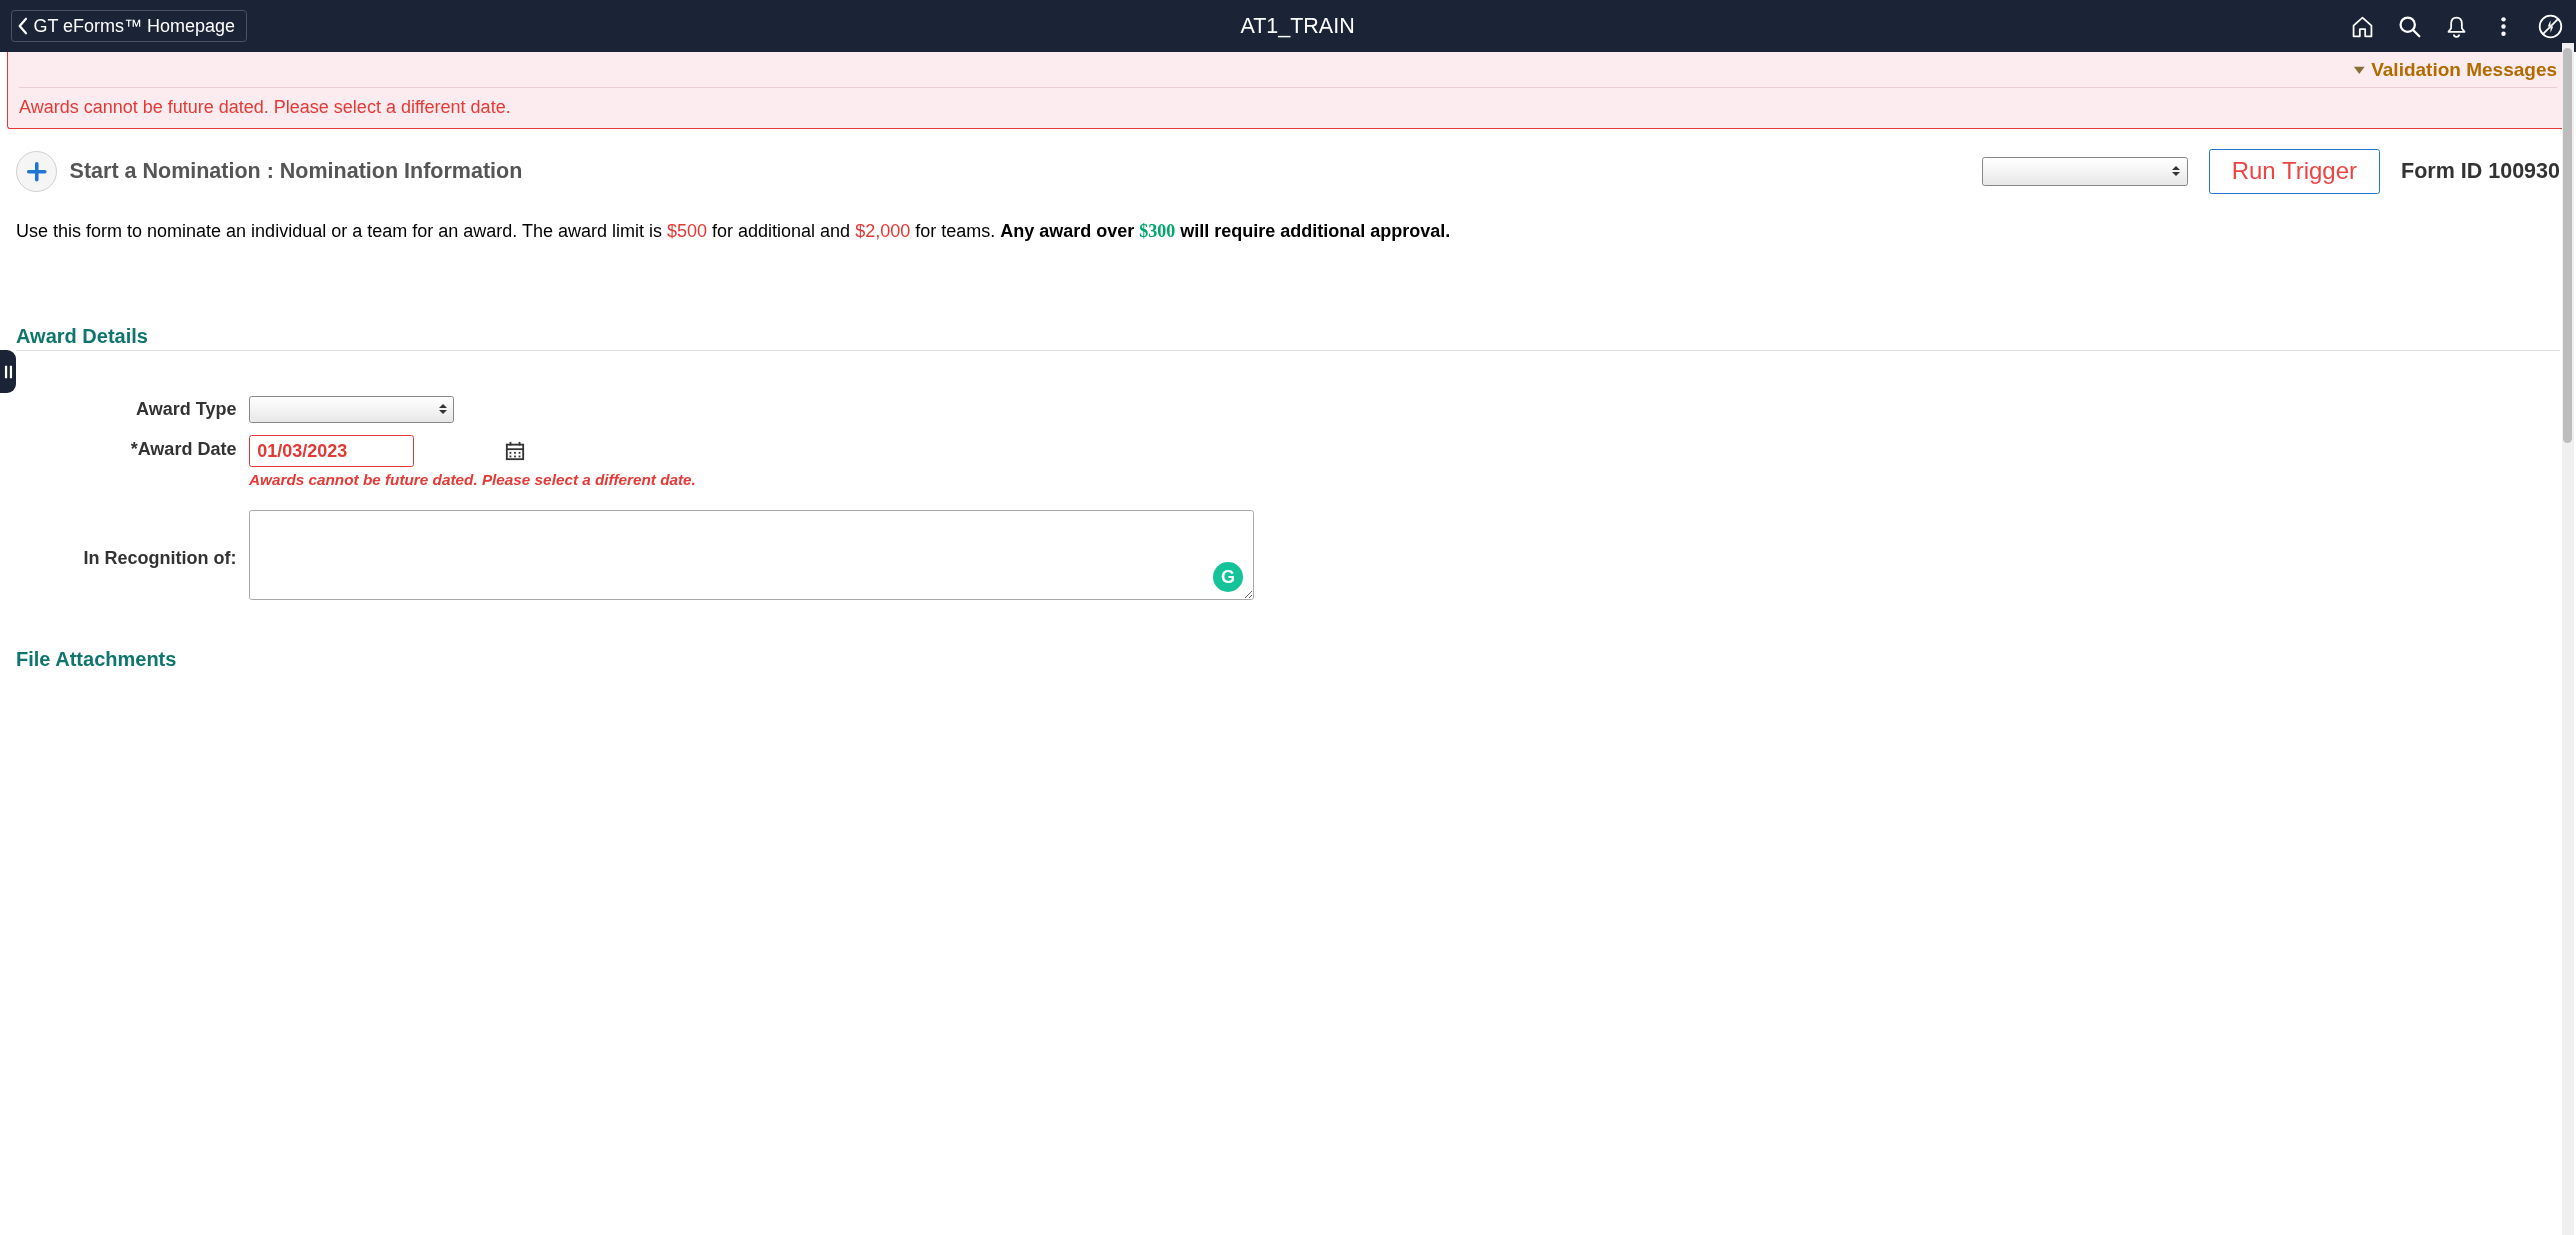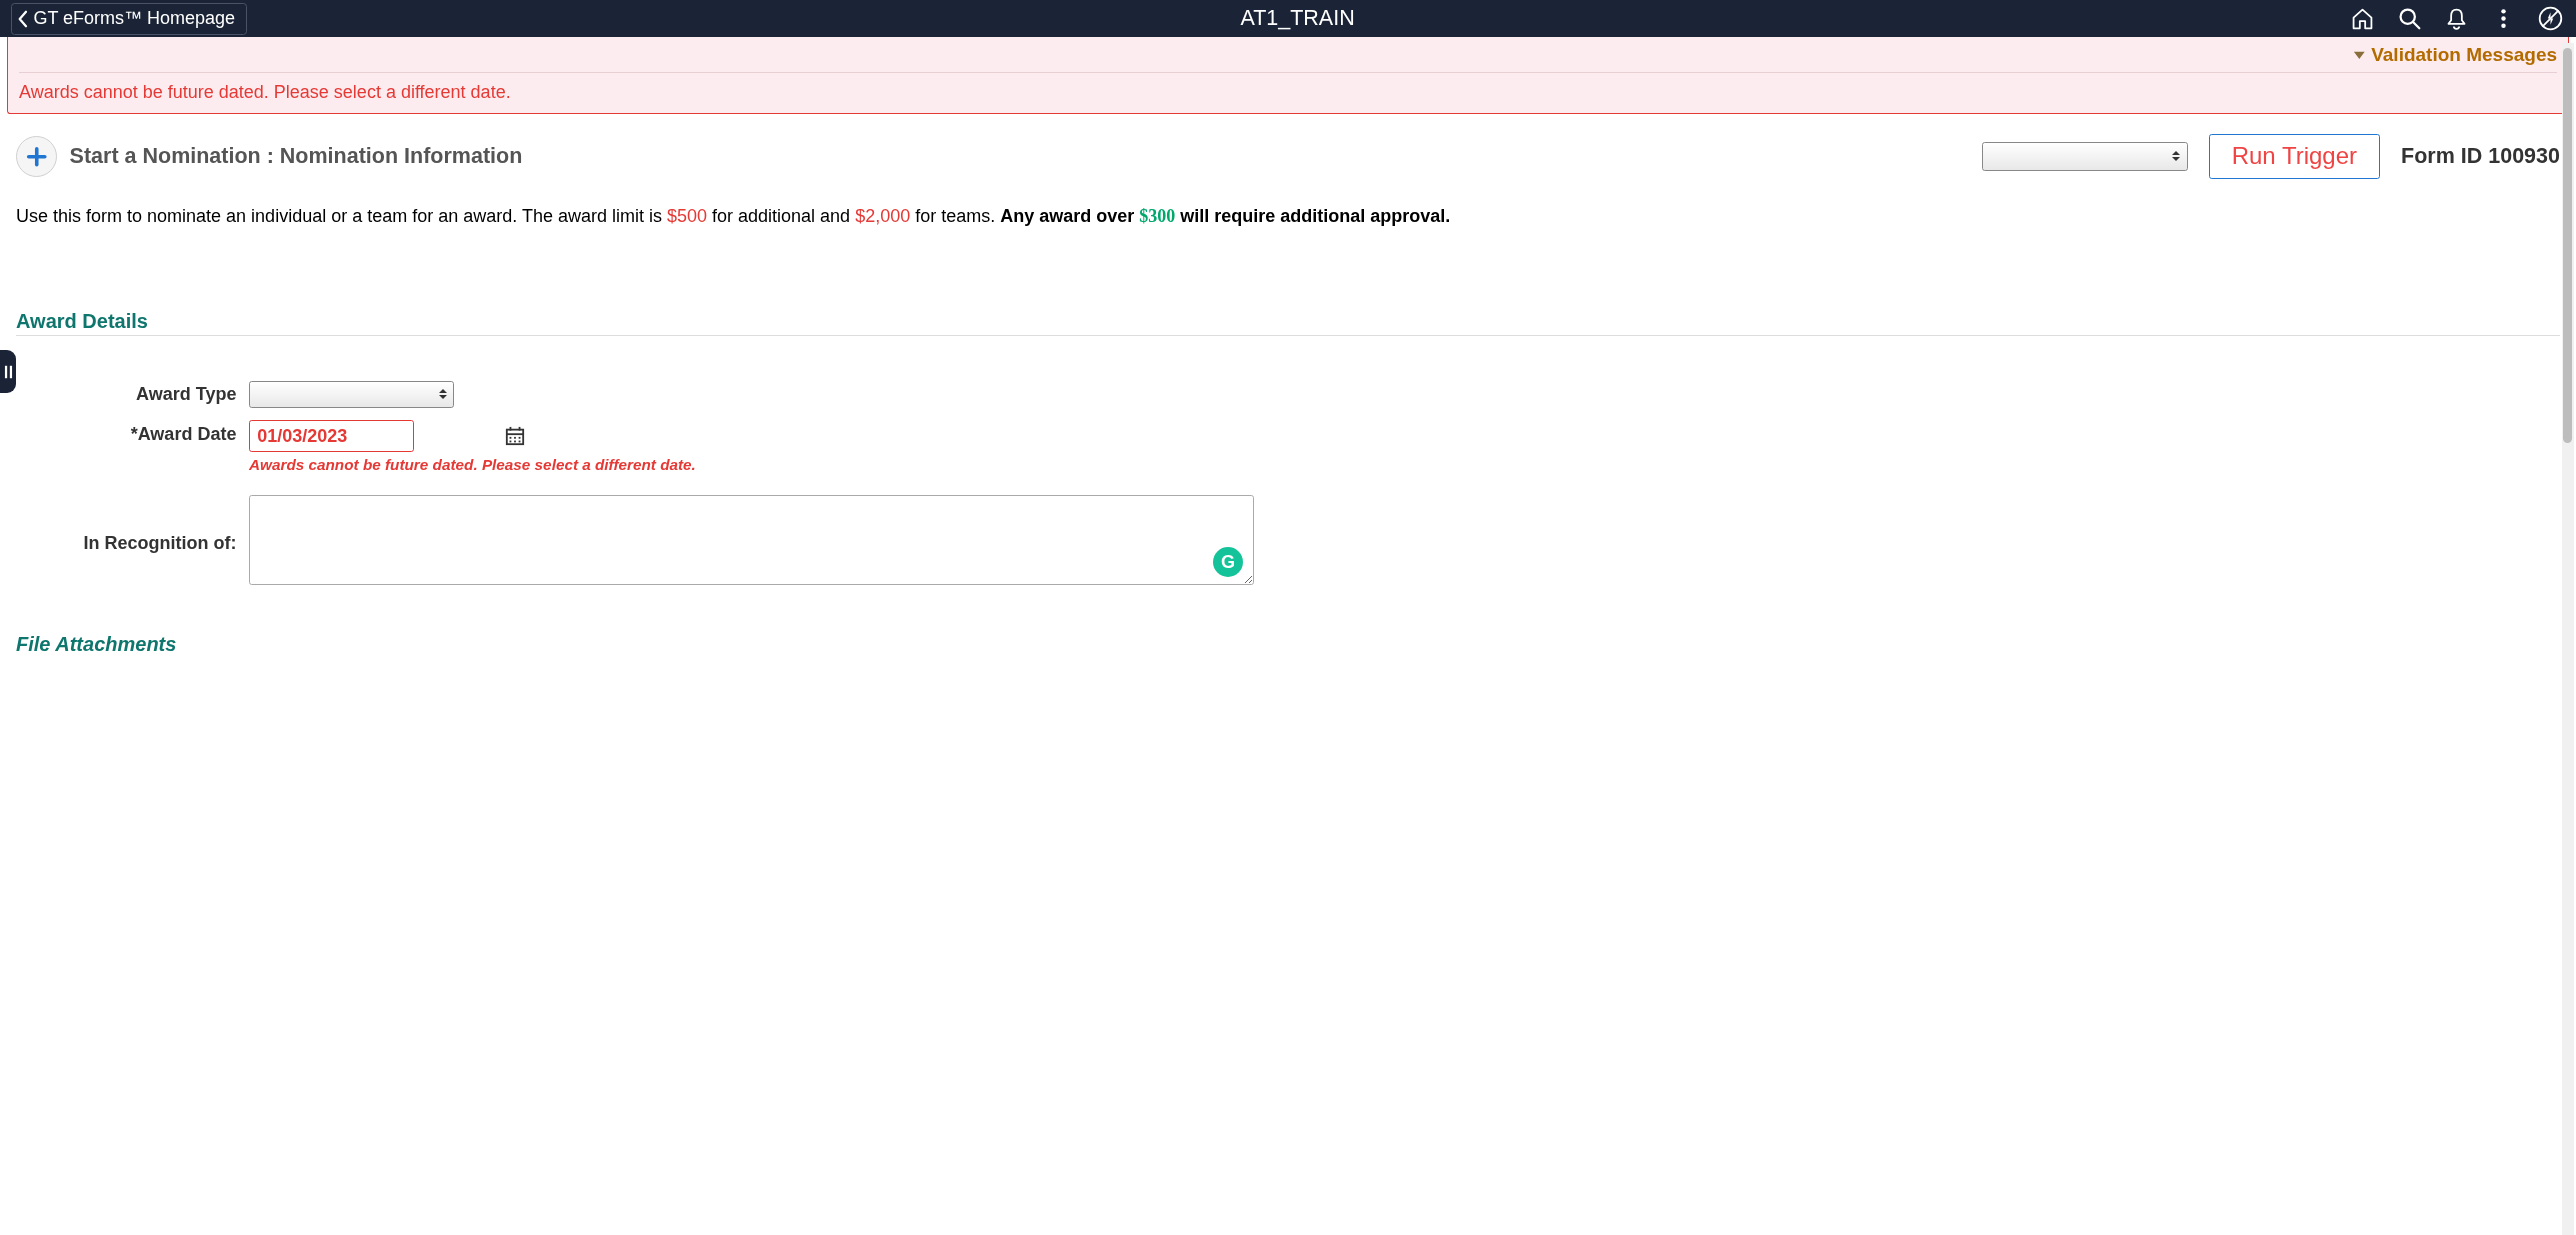--- a/index.html
+++ b/index.html
@@ -7,21 +7,21 @@
       margin: 0;
       padding: 0;
     }
     body {
       font-family: Arial, Helvetica, sans-serif;
       background: #ffffff;
       overflow-x: hidden;
     }
     .header {
       background: #1a2436;
-      height: 37px;
+      height: 52px;
       display: flex;
       align-items: center;
       justify-content: space-between;
       padding: 0 10.8px;
       color: #ffffff;
     }
     .header-left {
       display: flex;
       align-items: center;
     }
@@ -462,21 +462,21 @@
     </div>
 
     <div class="form-row form-row-recognition">
       <div class="form-label">In Recognition of:</div>
       <div class="recognition-wrapper">
         <textarea class="recognition-textarea" style=""></textarea>
         <div class="grammarly-badge">G</div>
       </div>
     </div>
 
-    <div class="section-title" style="margin-bottom:8px;border-bottom:none;font-style:italic;">File Attachments</div>
+    <div class="section-title" style="margin-bottom:8px;border-bottom:none;">File Attachments</div>
 
   </div>
 </div>
 
 <div class="side-tab">
   <svg width="9" height="16" viewBox="0 0 10 18">
       <rect x="1" y="2" width="2.5" height="14" fill="#fff"></rect>
       <rect x="6.5" y="2" width="2.5" height="14" fill="#fff"></rect>
     </svg>
 </div>

